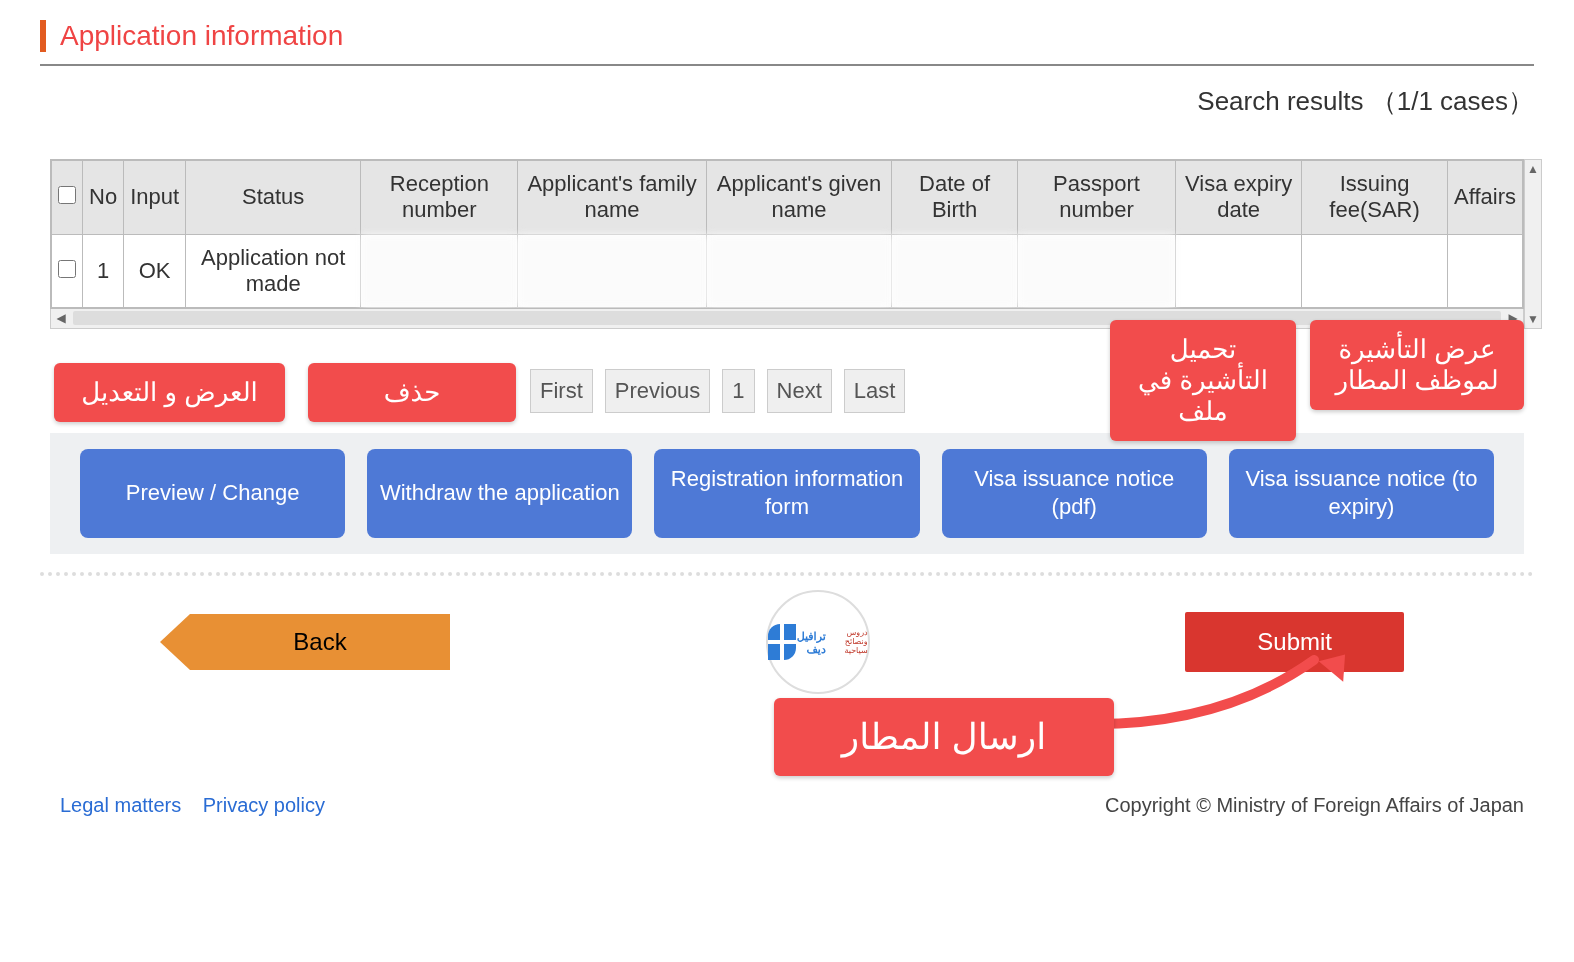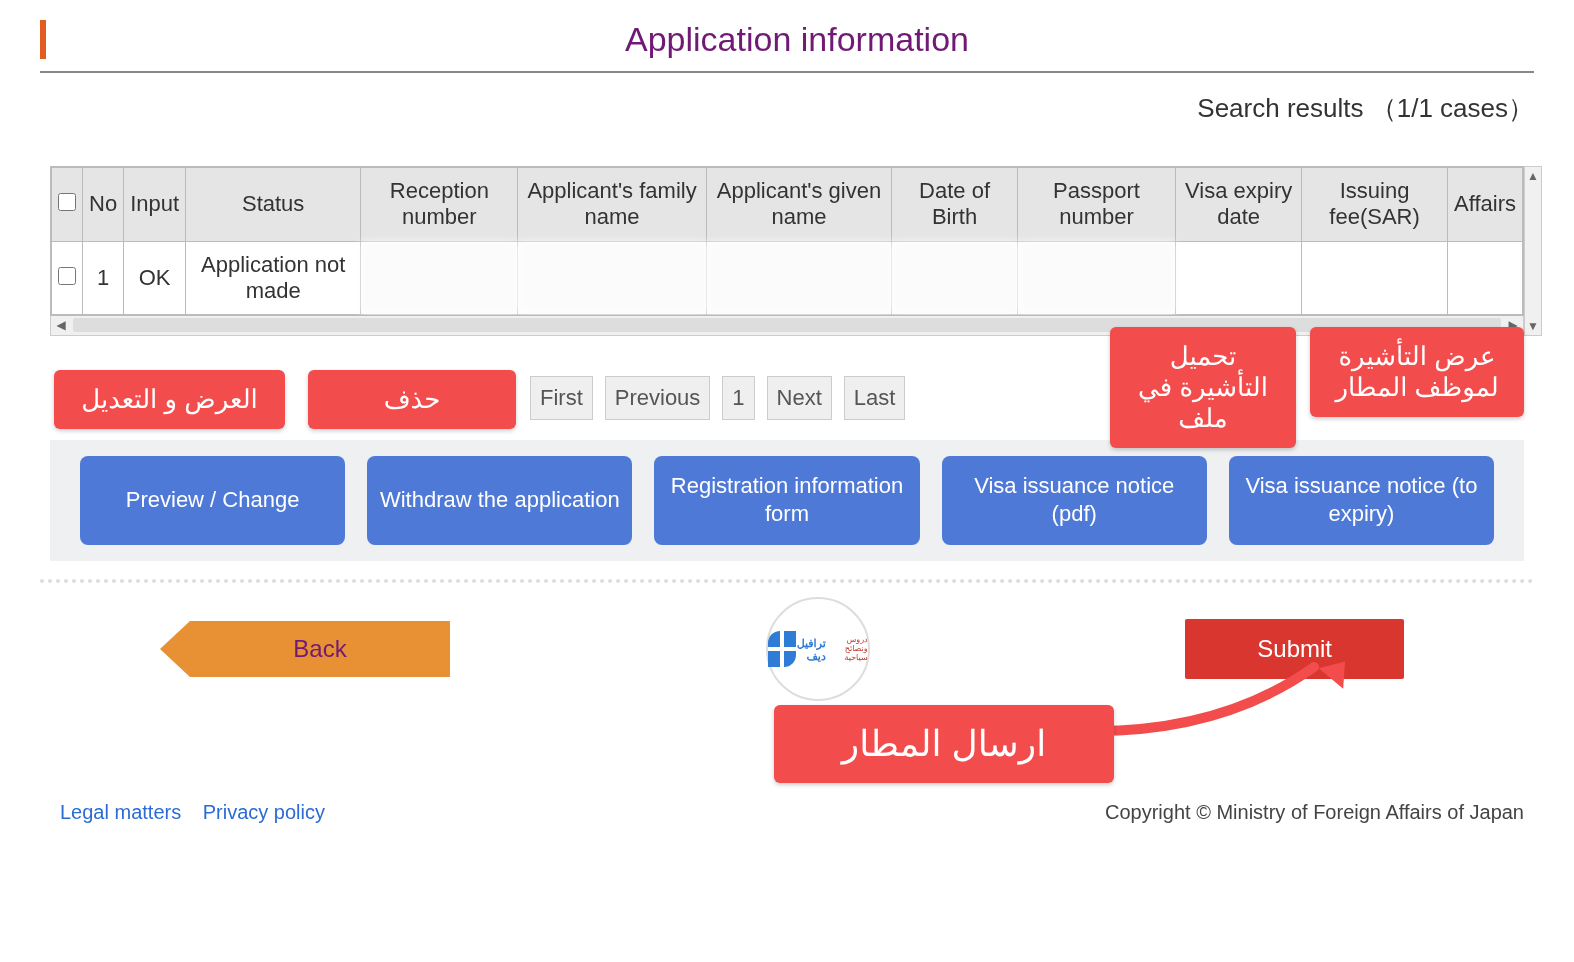--- a/index.html
+++ b/index.html
@@ -10,24 +10,23 @@
     width: 1574px;
     padding: 20px 40px 30px 40px;
   }
 
   .page-title-bar {
     border-left: 6px solid #e25b20;
     padding-left: 14px;
     margin-bottom: 12px;
   }
   .page-title {
-    font-size: 34px;
+    font-size: 28px;
     font-weight: 400;
-    color: #701a75;
-    text-align: center;
+    color: #ef4444;
   }
   .title-underline {
     height: 2px;
     background: #888;
     margin: 0 0 18px 0;
   }
 
   .search-results {
     text-align: right;
     font-size: 26px;
@@ -199,21 +198,21 @@
     margin-left: 110px;
   }
   .back-arrow {
     width: 0; height: 0;
     border-top: 28px solid transparent;
     border-bottom: 28px solid transparent;
     border-right: 30px solid #e89034;
   }
   .back-body {
     background: #e89034;
-    color: #701a75;
+    color: #000000;
     font-size: 24px;
     height: 56px;
     line-height: 56px;
     flex: 1;
     text-align: center;
   }
 
   .logo-circle {
     width: 104px; height: 104px;
     border-radius: 50%;

